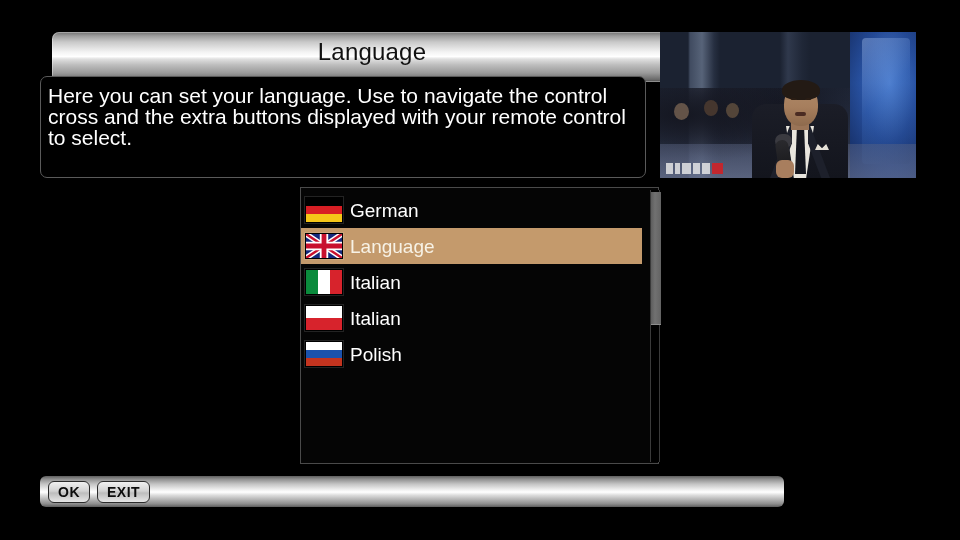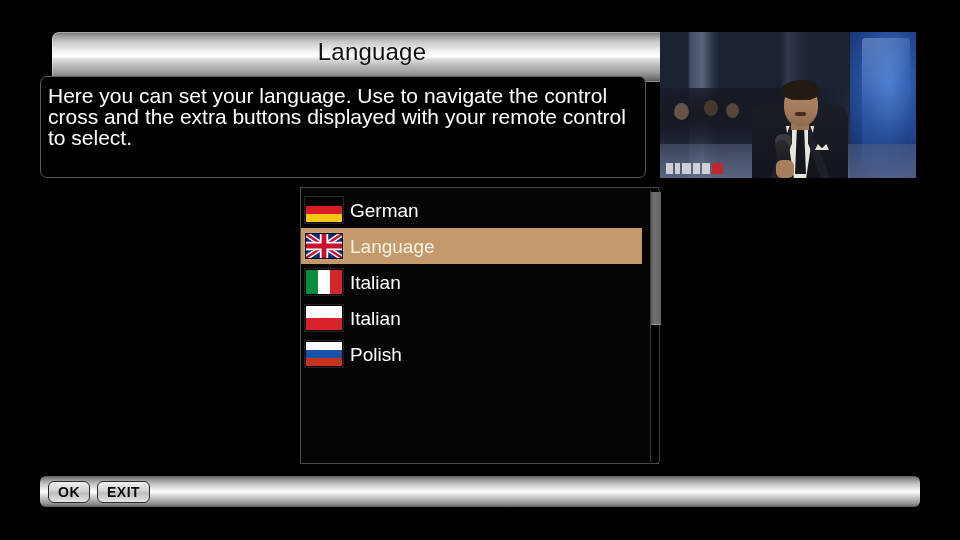--- a/index.html
+++ b/index.html
@@ -329,21 +329,21 @@
     background: linear-gradient(to right, #5d5d5d 0%, #717171 40%, #636363 100%);
     border-bottom: 1px solid #8e8e8e;
     box-sizing: border-box;
   }
 
   
   #bottom-bar {
     position: absolute;
     left: 40px;
     top: 476px;
-    width: 880px;
+    width: 744px;
     height: 31px;
     border-radius: 6px;
     background: linear-gradient(to bottom,
         #5e5e5e 0%,
         #8f8f8f 10%,
         #c4c4c4 26%,
         #efefef 44%,
         #ffffff 52%,
         #dcdcdc 62%,
         #b4b4b4 76%,

